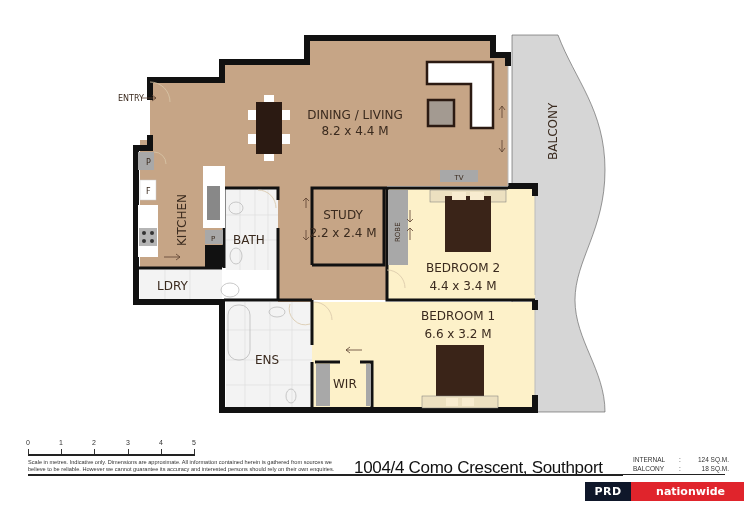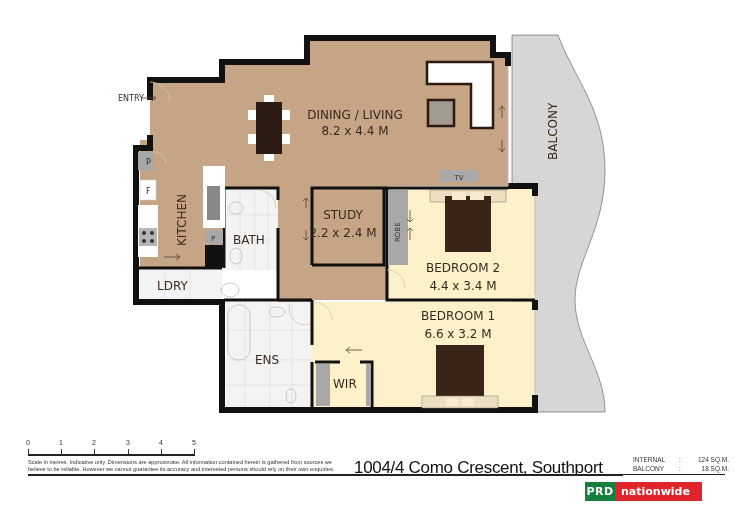--- a/index.html
+++ b/index.html
@@ -12,22 +12,22 @@
   .tick { position:absolute; top:10px; width:1px; height:6px; background:#333; }
   .scale-bar { position:absolute; left:0; top:15px; width:167px; height:2px; background:#222; }
   .disclaimer { position:absolute; left:28px; top:459px; width:320px; font-size:5.6px; line-height:7px; color:#333; font-family:"Liberation Sans", sans-serif; white-space:nowrap; }
   .address { position:absolute; left:354px; top:458px; font-size:17px; color:#111; font-family:"Liberation Sans", sans-serif; letter-spacing:-0.3px; }
   .areas { position:absolute; left:633px; top:456px; font-size:6.5px; line-height:8.5px; color:#333; font-family:"Liberation Sans", sans-serif; }
   .areas .row { display:flex; }
   .areas .k { width:46px; }
   .areas .c { width:10px; }
   .areas .v { width:40px; text-align:right; }
   .logo { position:absolute; left:585px; top:482px; height:19px; display:flex; font-family:"DejaVu Sans", sans-serif; font-weight:bold; font-size:11px; }
-  .logo .prd { background:#15803d; color:#fff; padding:0 0; line-height:19px; width:30px; text-align:center; letter-spacing:0.5px; }
-  .logo .nw { background:#e0242c; color:#fff; padding:0 6px; line-height:19px; width:75px; text-align:left; }
+  .logo .prd { background:#0f172a; color:#fff; padding:0 8px; line-height:19px; width:30px; text-align:center; letter-spacing:0.5px; }
+  .logo .nw { background:#e0242c; color:#fff; padding:0 19px; line-height:19px; width:75px; text-align:right; }
 </style>
 </head>
 <body>
 
 <svg id="plan" viewBox="0 0 750 530" xmlns="http://www.w3.org/2000/svg">
 
   <path d="M512,35 L558,35 C575,80 605,110 605,170 C605,230 575,260 575,300 C575,340 605,370 605,412 L512,412 Z" fill="#d6d6d6" stroke="#555" stroke-width="0.6"></path>
 
   <path d="M150,80 L222,80 L222,62 L307,62 L307,35 L495,35 L495,52 L508,52 L508,186 L387,186 L387,300 L312,300 L312,305 L278,305 L278,188 L222,188 L222,268 L140,268 L140,140 L150,140 Z" fill="#c6a586"></path>
 

